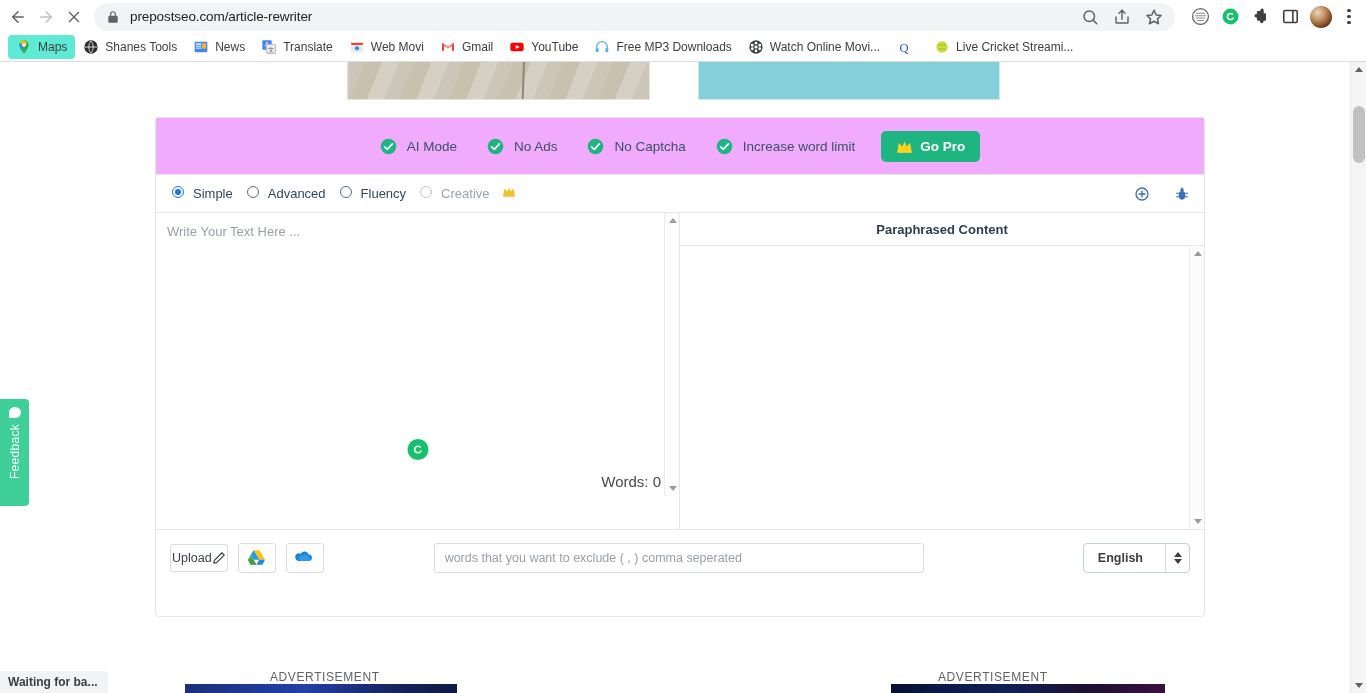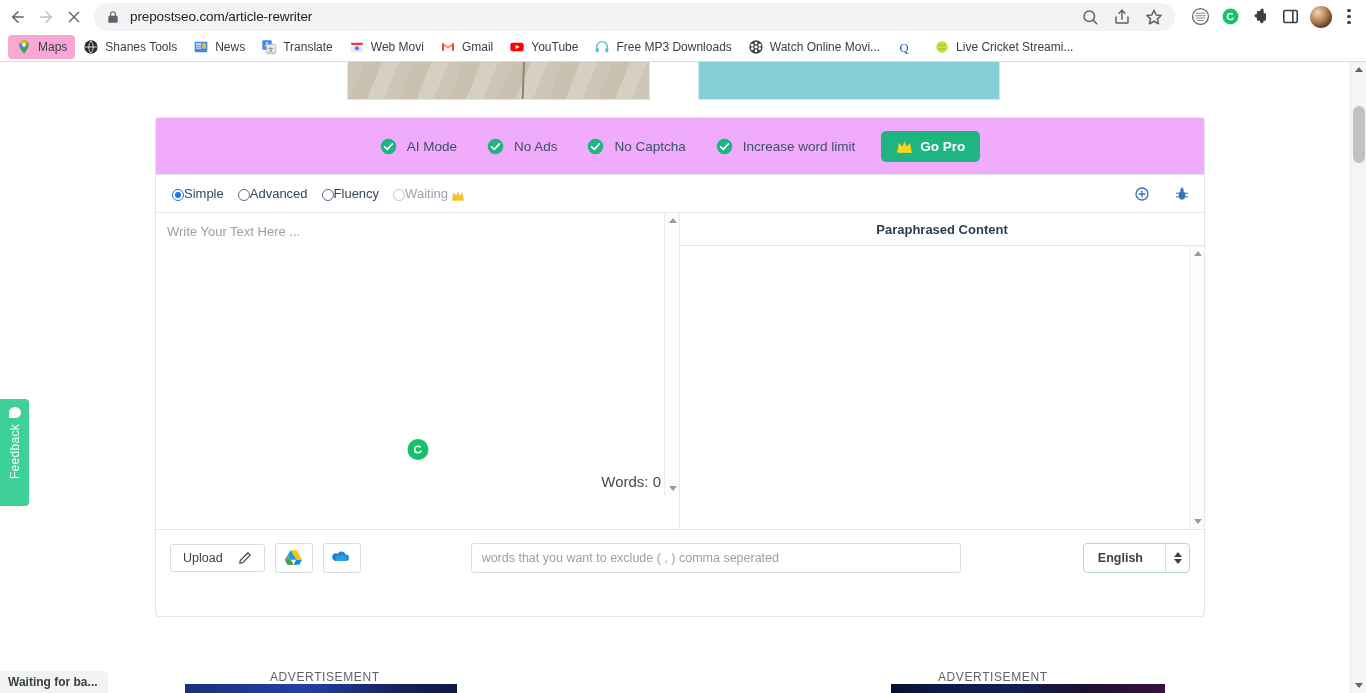--- a/index.html
+++ b/index.html
@@ -55,21 +55,21 @@
   
   .bookmarks {
     height: 29px; background:#ffffff; display:flex; align-items:center;
     padding: 0 8px; gap: 0px; border-bottom: 1px solid #dadce0;
     overflow: hidden;
   }
   .bm {
     display:flex; align-items:center; gap:6px; padding: 4px 8px;
     border-radius: 4px; white-space: nowrap; flex: 0 0 auto;
   }
-  .bm.active { background:#f9a8d4; }
+  .bm.active { background:#5eead4; }
   .bm-label { font-size: 12px; color: #3c4043; }
   .bm-ico { width:16px; height:16px; flex:0 0 auto; display:block; }
 
   
   .viewport {
     position:absolute; top:62px; left:0; width:1366px; height:631px;
     background:#ffffff; overflow:hidden;
   }
   .page {
     position:absolute; top:0; left:0; width:1350px; height:631px;
@@ -123,21 +123,21 @@
     padding: 8px 15px; border-radius:5px; font-size:13.5px; font-weight:bold;
     font-family:"Liberation Sans", sans-serif; cursor:pointer;
   }
   .crown { width:17px; height:13px; display:block; }
 
   
   .mode-row {
     height: 38px; display:flex; align-items:center;
     padding: 0 14px 0 16px; border-bottom:1px solid #e3e6ea; background:#fff;
   }
-  .radio-item { display:flex; align-items:flex-end; gap:0; margin-right:14px; }
+  .radio-item { display:flex; align-items:flex-start; gap:9px; margin-right:14px; }
   .rad {
     width:12px;height:12px;border-radius:50%;border:1.5px solid #5b6b7d;
     display:flex;align-items:center;justify-content:center; flex:0 0 auto; background:#fff;
   }
   .rad.checked { border-color:#1a73e8; }
   .rad.checked::after{ content:""; width:6px;height:6px;border-radius:50%;background:#1a73e8;}
   .rad.dim { border-color:#c2c8ce; }
   .radio-label { font-size:13px; color:#33475b; }
   .radio-label.dim { color:#9aa4ae; }
   .mini-crown { width:14px; height:11px; margin-left:3px; display:block;}
@@ -176,23 +176,23 @@
   .words-count {
     position:absolute; right:18px; bottom:6px; font-size:15px; color:#4a4a4a;
   }
 
   
   .btm {
     height: 56px; display:flex; align-items:center; padding: 0 14px;
     border-top:1px solid #e3e6ea; background:#fff; gap:10px;
   }
   .upload-btn {
-    display:flex;align-items:center;gap:15px;
+    display:flex;align-items:center;gap:0;
     border:1px solid #d8dde2; background:#fff; border-radius:3px;
-    padding:6px 12px; font-size:12.5px; color:#3c4043; cursor:pointer;
+    padding:6px 1px; font-size:12.5px; color:#3c4043; cursor:pointer;
     font-family:"Liberation Sans", sans-serif;
   }
   .icon-btn {
     width:38px;height:30px;border:1px solid #d8dde2;background:#fff;border-radius:3px;
     display:flex;align-items:center;justify-content:center;cursor:pointer;
   }
   .exclude {
     width: 490px; margin-left: 100px; height:30px;
     border:1px solid #d8dde2; border-radius:3px; padding:0 10px;
     font-size:12.5px; color:#333; outline:none;
@@ -509,21 +509,21 @@
             <span class="radio-label">Advanced</span>
           </label>
 
           <label class="radio-item">
             <span class="rad"></span>
             <span class="radio-label">Fluency</span>
           </label>
 
           <label class="radio-item">
             <span class="rad dim"></span>
-            <span class="radio-label dim">Waiting</span>
+            <span class="radio-label dim">Creative</span>
             <svg class="mini-crown" viewBox="0 0 24 18">
                 <path d="M2 16h20l-2-12-5 5-3-7-3 7-5-5z" fill="#f2c230"></path>
                 <rect x="2" y="15" width="20" height="3" fill="#f2c230"></rect>
               </svg>
           </label>
 
           <span class="mode-right">
             <svg class="tool-ico" viewBox="0 0 24 24">
                 <circle cx="12" cy="12" r="9" fill="none" stroke="#3b6fb5" stroke-width="2"></circle>
                 <path d="M12 7.5v9M7.5 12h9" stroke="#3b6fb5" stroke-width="2" stroke-linecap="round"></path>

